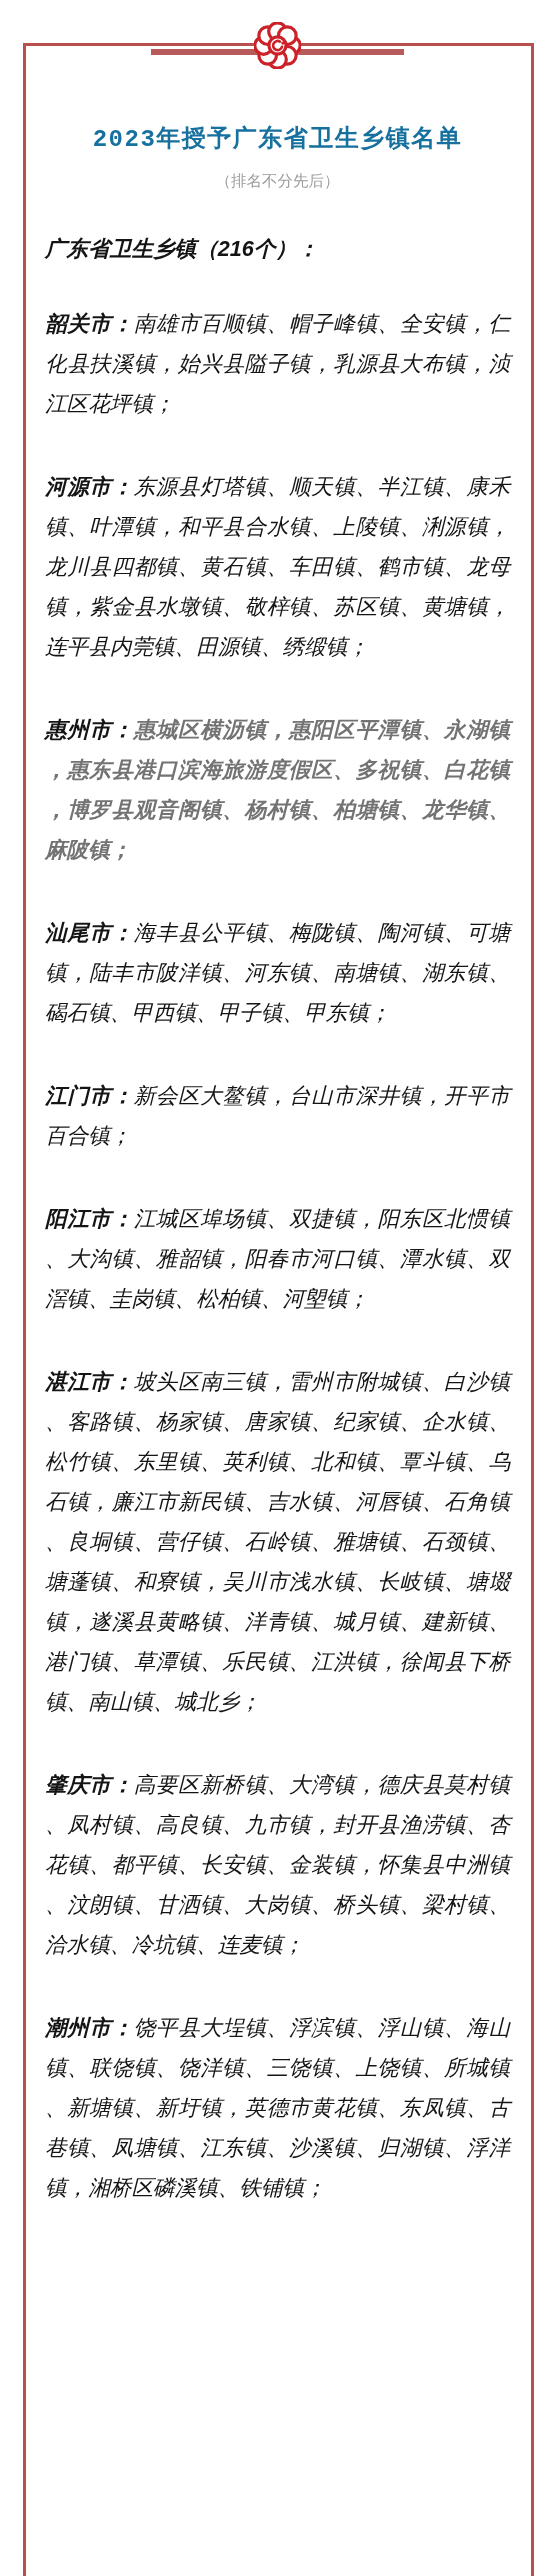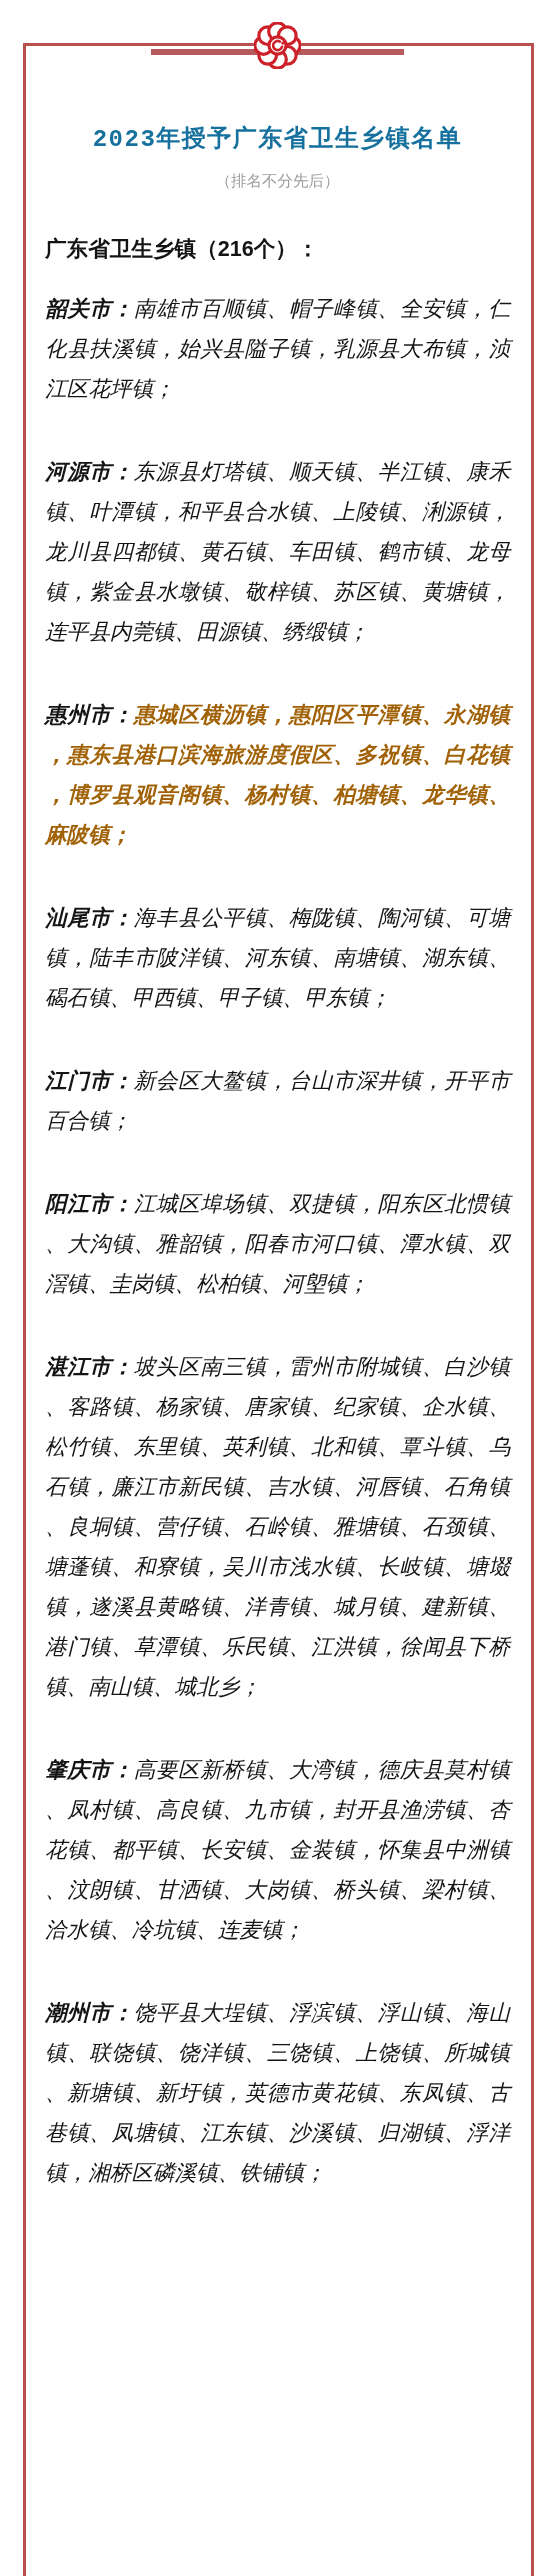--- a/index.html
+++ b/index.html
@@ -71,34 +71,35 @@
     font-size: 21.6px;
     line-height: 40px;
     color: #141414;
     text-align: justify;
     text-justify: inter-character;
     word-break: break-all;
     line-break: anywhere;
     z-index: 4;
   }
   .intro {
-    margin: 0 0 20px 0;
+    margin: 0 0 35px 0;
     font-weight: bold;
+    font-style: italic;
   }
   p.city {
     margin: 0 0 43px 0;
     font-style: italic;
   }
   p.city:last-child { margin-bottom: 0; }
   .city-name {
     font-weight: bold;
     color: #141414;
   }
   .city.highlight .towns {
-    color: #a16207;
+    color: #737373;
     font-weight: bold;
   }
 </style>
 </head>
 <body>
 
 <div class="frame"></div>
 
 <div class="ribbon"></div>
 

